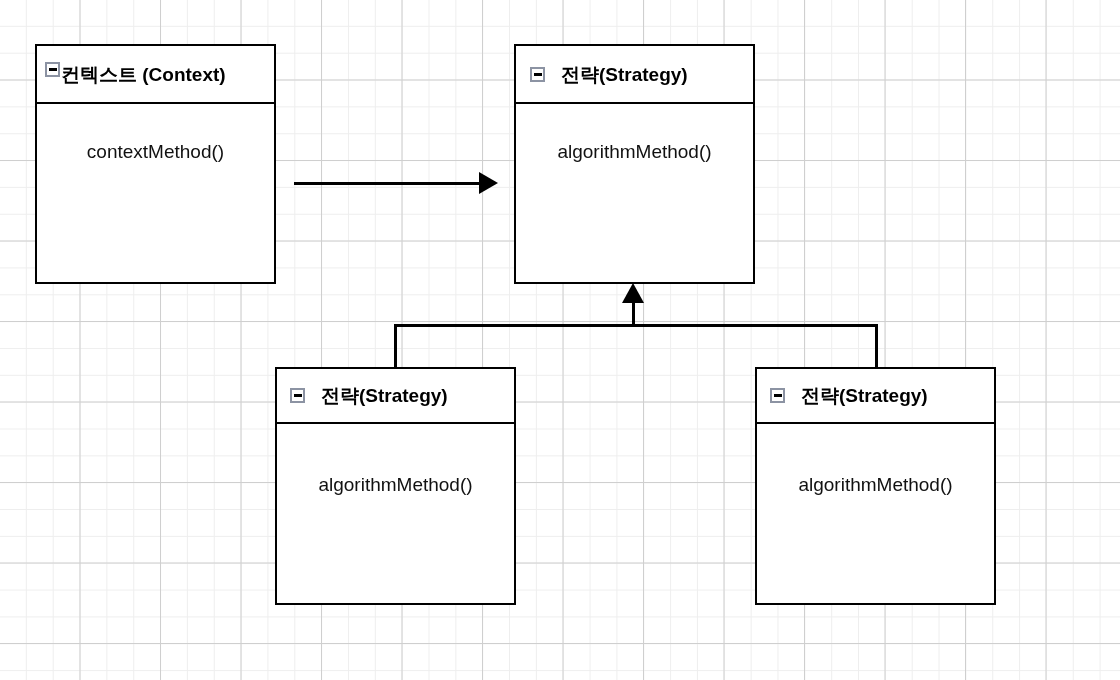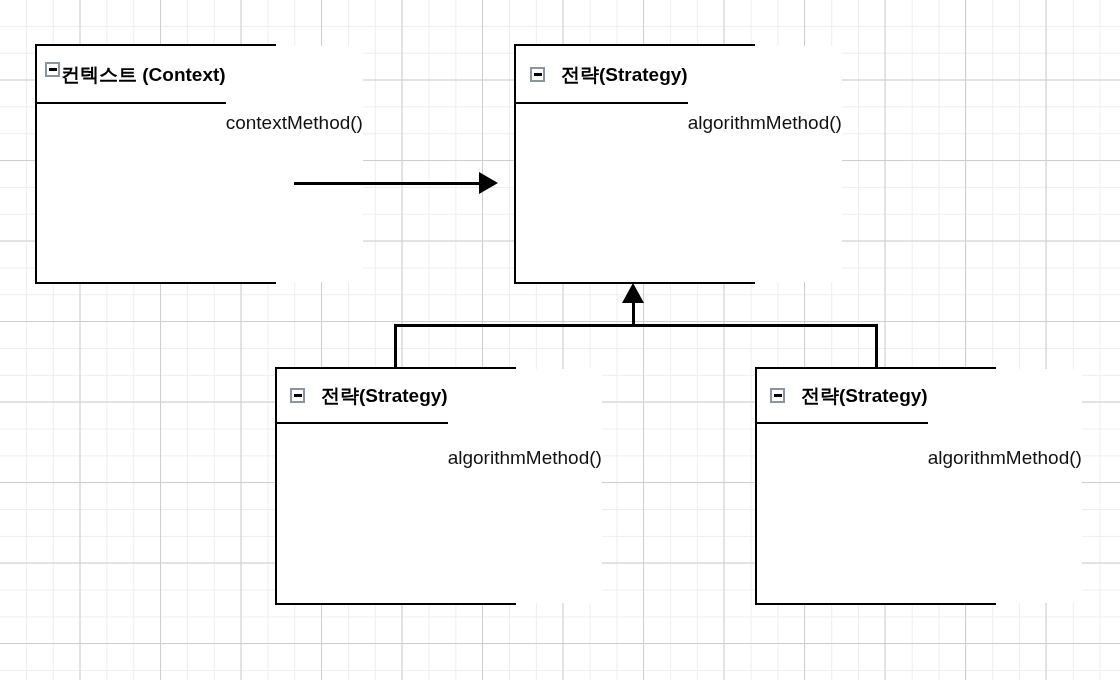--- a/index.html
+++ b/index.html
@@ -32,21 +32,21 @@
     background-position: -1px -1px, -1px -1px, -1px -1px, -1px -1px;
   }
 
   
   .uml-class {
     position: absolute;
     box-sizing: border-box;
     background: #ffffff;
     border: 2.5px solid #000000;
     display: flex;
-    flex-direction: row;
+    flex-direction: column;
     text-align: center;
   }
   .uml-header {
     box-sizing: border-box;
     position: relative;
     border-bottom: 2.5px solid #000000;
     display: flex;
     align-items: center;
     background: #ffffff;
   }

